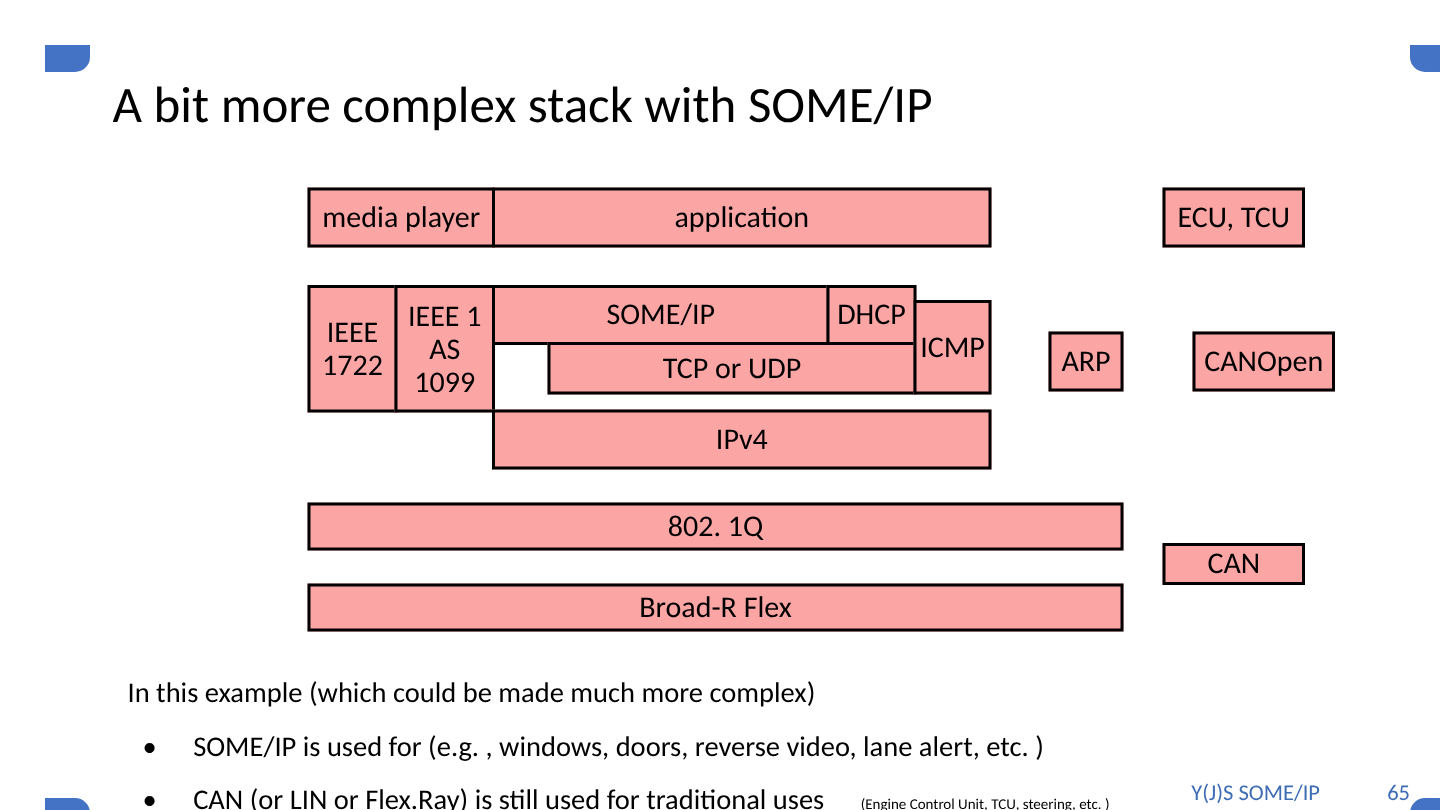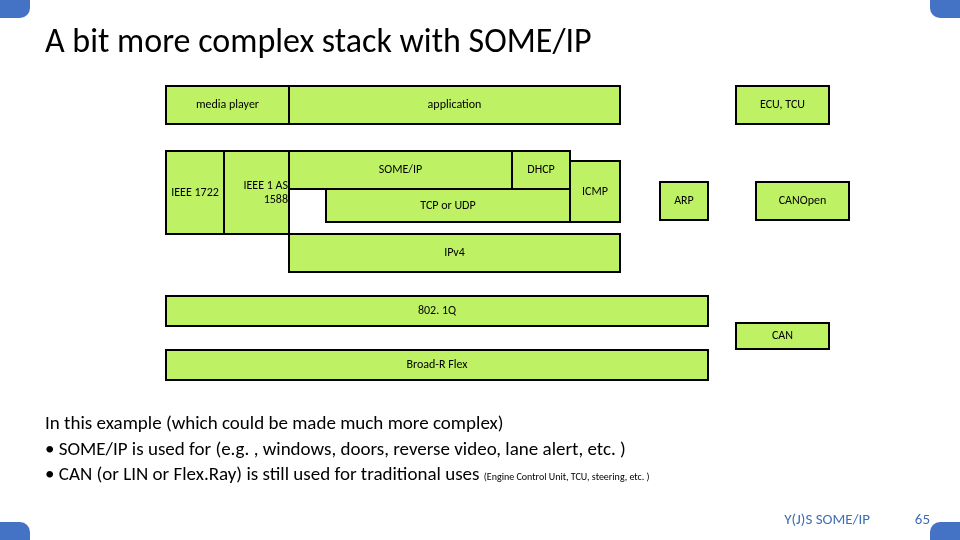--- a/index.html
+++ b/index.html
@@ -1,15 +1,15 @@
 <!DOCTYPE html>
 <html><head>
 <meta charset="utf-8">
 <style>
-  * { box-sizing: border-box; margin: 0; padding: 0; }
+  * { box-sizing: border-box; margin: 10px; padding: 0; }
   body {
     width: 960px;
     height: 540px;
     font-family: "Segoe UI", Calibri, Arial, sans-serif;
     background: #fff;
     position: relative;
     overflow: hidden;
   }
   .corner { position: absolute; width: 30px; height: 18px; background: #4472C4; }
   .corner.tl { top: 0; left: 0; border-bottom-right-radius: 10px; }
@@ -28,23 +28,23 @@
     top: 85px;
     left: 165px;
     width: 665px;
   }
   .cell {
     position: absolute;
     border: 2.5px solid #000;
     display: flex;
     align-items: center;
     justify-content: center;
-    font-size: 12px;
-    text-align: right;
-    background: #bef264;
+    font-size: 20px;
+    text-align: center;
+    background: #fca5a5;
     line-height: 1.1;
   }
   .bodytext {
     position: absolute;
     top: 410px;
     left: 45px;
     width: 880px;
     font-size: 19px;
     line-height: 1.35;
     color: #000;
@@ -74,21 +74,21 @@
 
 <div class="title">A bit more complex stack with SOME/IP</div>
 
 <div class="diagram">
 
   <div class="cell" style="left:0;top:0;width:125px;height:40px">media player</div>
   <div class="cell" style="left:123px;top:0;width:333px;height:40px">application</div>
   <div class="cell" style="left:570px;top:0;width:95px;height:40px">ECU, TCU</div>
 
   <div class="cell" style="left:0;top:65;width:60px;height:85px;top:65px">IEEE 1722</div>
-  <div class="cell" style="left:58px;top:65px;width:67px;height:85px">IEEE 1 AS 1588</div>
+  <div class="cell" style="left:58px;top:65px;width:67px;height:85px">IEEE 1 AS 1099</div>
 
   <div class="cell" style="left:123px;top:65px;width:225px;height:40px">SOME/IP</div>
   <div class="cell" style="left:346px;top:65px;width:60px;height:40px">DHCP</div>
 
   <div class="cell" style="left:160px;top:103px;width:246px;height:35px">TCP or UDP</div>
   <div class="cell" style="left:404px;top:75px;width:52px;height:63px">ICMP</div>
 
   <div class="cell" style="left:123px;top:148px;width:333px;height:40px">IPv4</div>
 
   <div class="cell" style="left:494px;top:96px;width:50px;height:40px">ARP</div>

